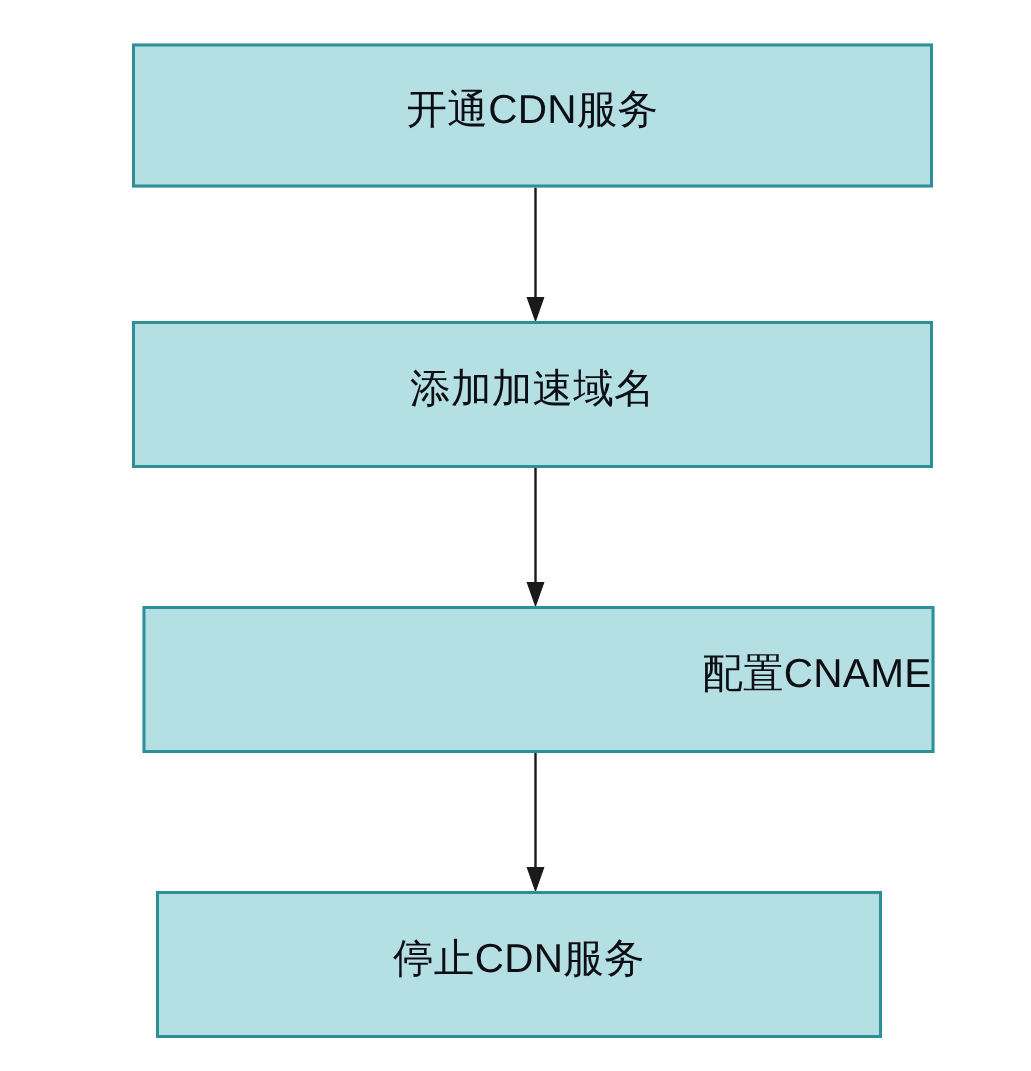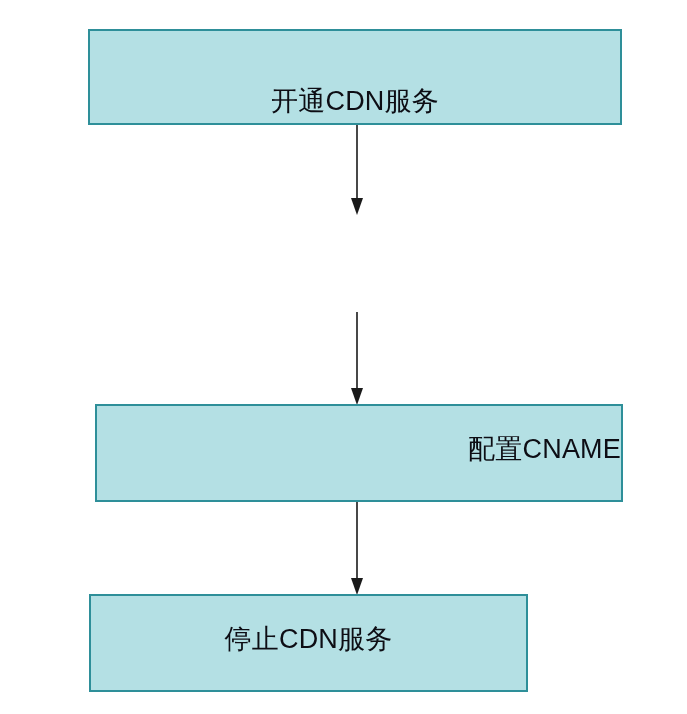--- a/index.html
+++ b/index.html
@@ -34,24 +34,24 @@
   .flow-node-label {
     font-size: 27px;
     line-height: 1;
     color: #0d0d14;
     letter-spacing: 0.2px;
     white-space: nowrap;
     text-align: center;
   }
 
   
-  #node-1 { left: 88px;  top: 29px;  width: 534px; height: 96px; align-items: flex-end; }
+  #node-1 { left: 88px;  top: 29px;  width: 534px; height: 96px; }
   #node-2 { left: 88px;  top: 214px; width: 534px; height: 98px; }
   #node-3 { left: 95px;  top: 404px; width: 528px; height: 98px; justify-content: flex-end; }
-  #node-4 { left: 89px;  top: 594px; width: 439px; height: 98px; }
+  #node-4 { left: 104px;  top: 594px; width: 484px; height: 98px; }
 
   
   .flow-arrow {
     position: absolute;
     left: 350px;
     width: 14px;
   }
   #arrow-1 { top: 125px; height: 90px; }
   #arrow-2 { top: 312px; height: 93px; }
   #arrow-3 { top: 502px; height: 93px; }
@@ -71,20 +71,23 @@
     <span class="flow-node-label">开通CDN服务</span>
   </div>
 
   <div class="flow-arrow" id="arrow-1">
     <svg viewBox="0 0 14 90" preserveAspectRatio="none">
       <line x1="7" y1="0" x2="7" y2="76" stroke="#1a1a1a" stroke-width="1.6"></line>
       <polygon points="7,90 1,73 13,73" fill="#1a1a1a"></polygon>
     </svg>
   </div>
 
+  <div class="flow-node" id="node-2">
+    <span class="flow-node-label">添加加速域名</span>
+  </div>
 
   <div class="flow-arrow" id="arrow-2">
     <svg viewBox="0 0 14 93" preserveAspectRatio="none">
       <line x1="7" y1="0" x2="7" y2="79" stroke="#1a1a1a" stroke-width="1.6"></line>
       <polygon points="7,93 1,76 13,76" fill="#1a1a1a"></polygon>
     </svg>
   </div>
 
   <div class="flow-node" id="node-3">
     <span class="flow-node-label">配置CNAME</span>

